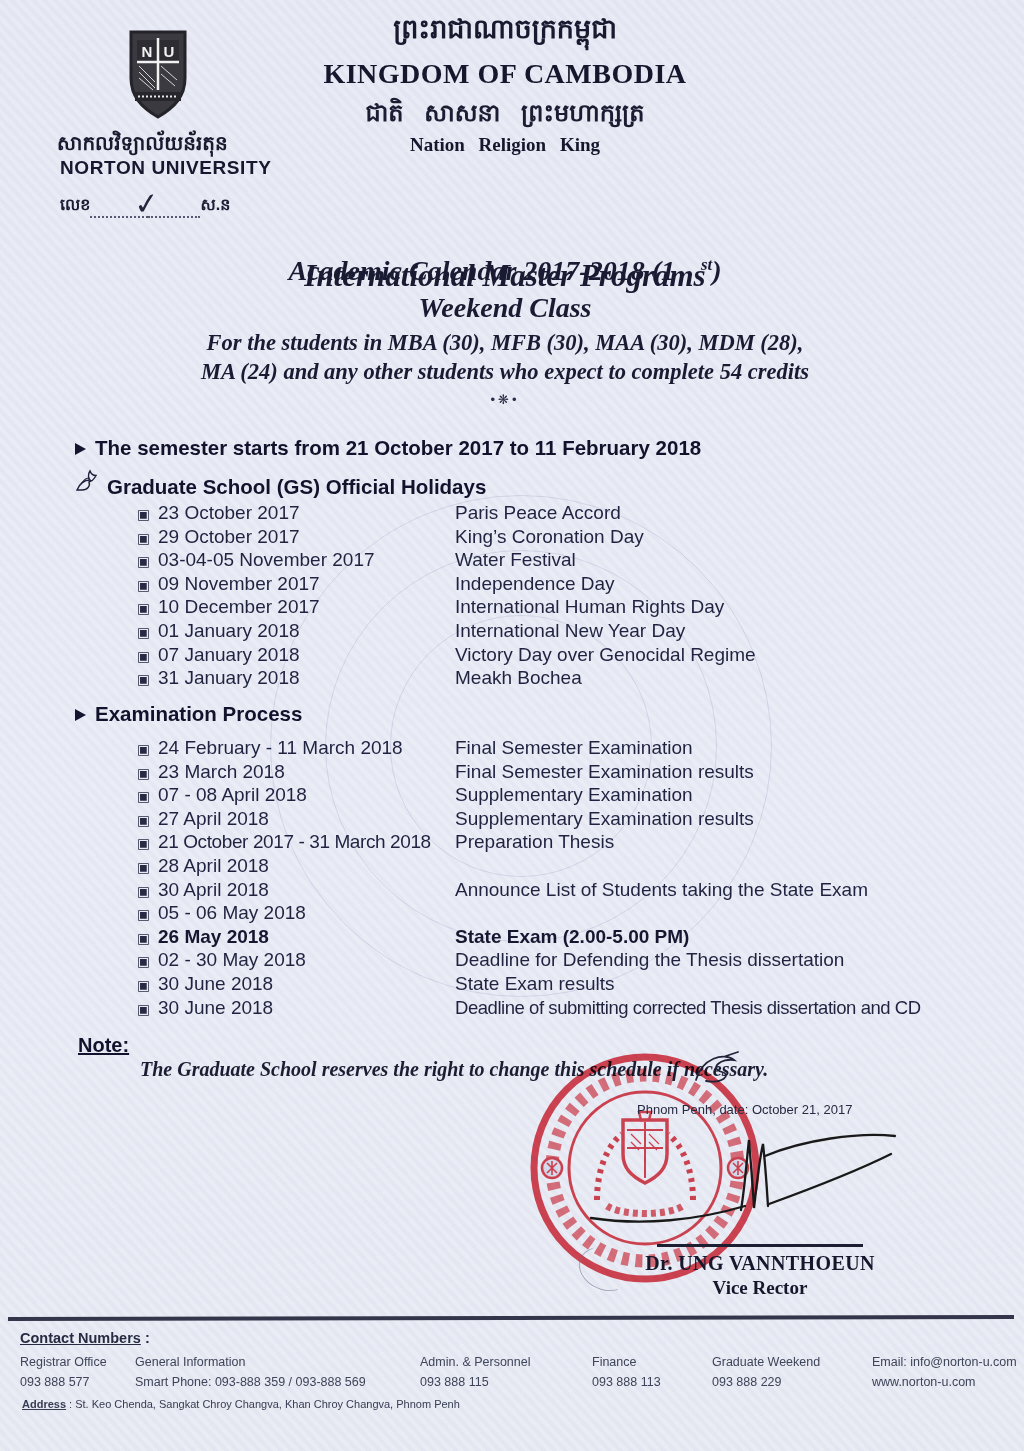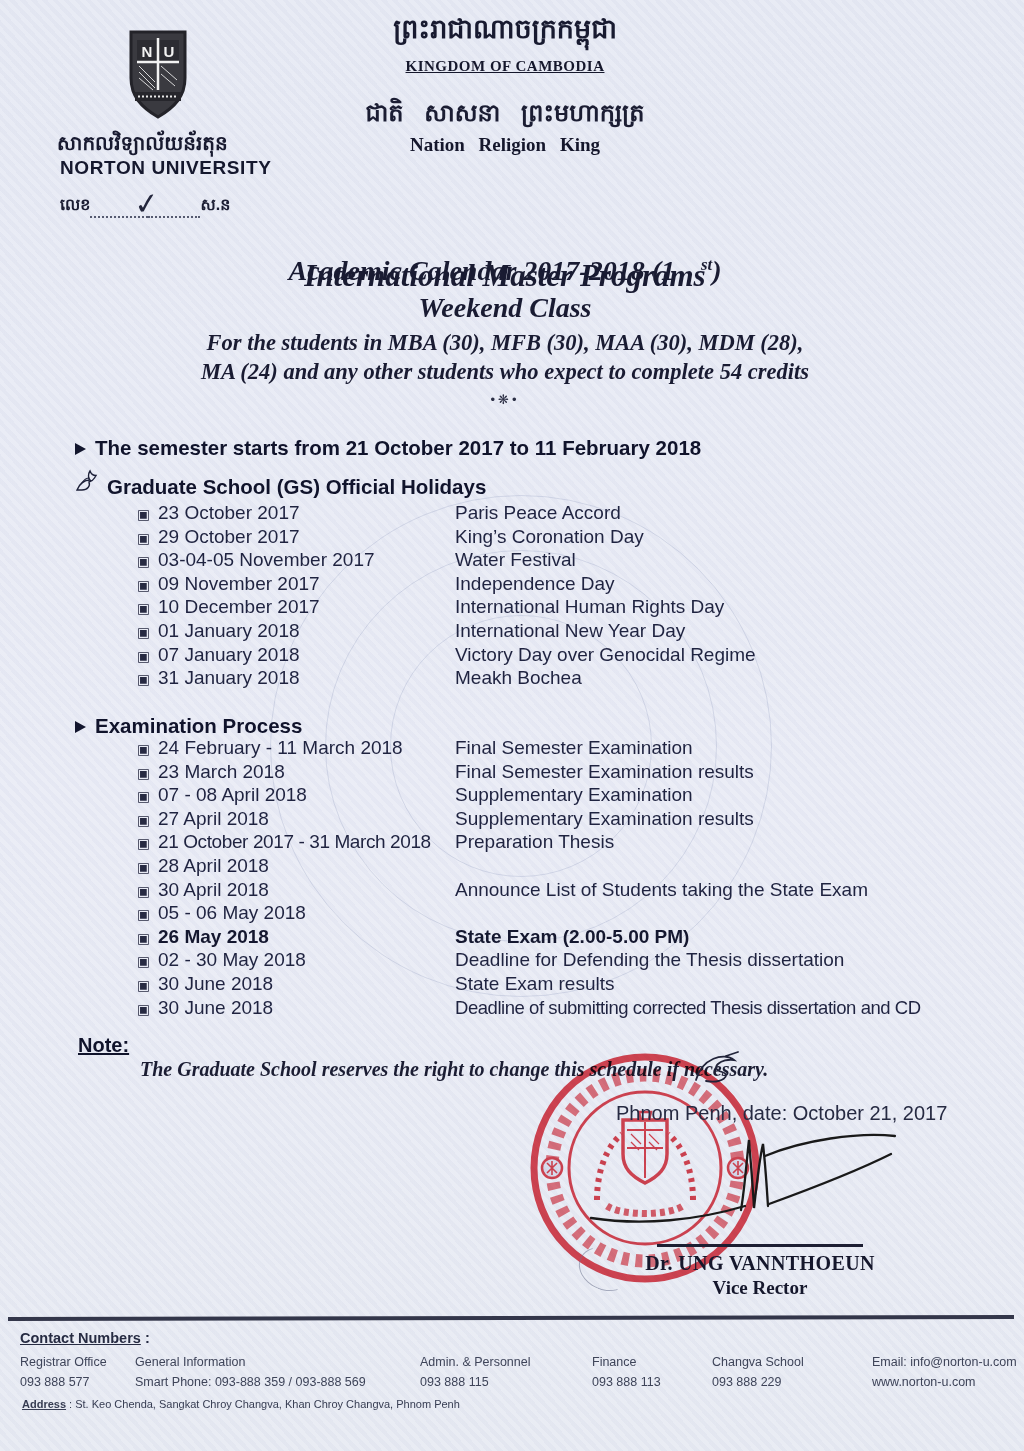--- a/index.html
+++ b/index.html
@@ -13,21 +13,21 @@
     color:#1e2138;overflow:hidden;
   }
   .abs{position:absolute;}
   
   .wm{position:absolute;border:1px solid rgba(120,132,175,0.22);border-radius:50%;}
   
   .center-col{position:absolute;left:0;width:1010px;text-align:center;}
   .kh-big{font-size:27px;font-weight:700;color:#181a30;}
   .kh-mid{font-size:24px;font-weight:700;color:#1b1d33;word-spacing:14px;}
   .serif-head{font-family:"Liberation Serif","DejaVu Serif",serif;font-weight:700;color:#15172c;}
-  .kingdom{font-size:15px;letter-spacing:.5px;text-decoration:underline;}
+  .kingdom{font-size:28px;letter-spacing:.5px;}
   .motto{font-size:19px;word-spacing:9px;}
   .univ-kh{font-size:20px;font-weight:700;color:#181a30;}
   .univ-en{font-size:19px;font-weight:700;letter-spacing:.6px;color:#15182e;}
   .ref-line{display:flex;align-items:flex-end;font-size:16px;font-weight:700;color:#1b1d33;}
   .dots{display:inline-block;border-bottom:2px dotted #555a70;height:14px;}
   .checkmark{position:absolute;left:44px;top:-16px;font-size:30px;font-weight:400;color:#23263c;transform:rotate(-6deg);}
   
   .script{font-family:"Liberation Serif","DejaVu Serif",serif;font-style:italic;font-weight:700;color:#191b32;}
   .t1{font-size:31px;margin-top:40px;}
   .t2{font-size:28px;}
@@ -41,21 +41,21 @@
   .bullet{width:21px;font-size:13.5px;color:#272a42;flex:none;}
   .dcol{width:297px;flex:none;}
   .desc{flex:1;white-space:nowrap;}
   .bold-row .dcol,.bold-row .desc{font-weight:700;color:#14172f;}
   .tight{letter-spacing:-0.4px;}
   .tight2{letter-spacing:-0.45px;font-size:18.5px;}
   
   .note-label{font-size:20px;font-weight:700;color:#10132b;text-decoration:underline;}
   .note-text{font-family:"Liberation Serif","DejaVu Serif",serif;font-style:italic;font-weight:700;font-size:20px;color:#1b1d33;}
   
-  .place-date{font-size:20px;color:#262a42;z-index:4;}
+  .place-date{font-size:13px;color:#262a42;z-index:4;margin-left:21px;}
   .sig-underline{height:3px;background:#1c1e32;z-index:4;}
   .sig-name{font-family:"Liberation Serif","DejaVu Serif",serif;font-weight:700;font-size:20px;color:#15172c;letter-spacing:.4px;text-align:center;z-index:4;}
   .sig-title{font-family:"Liberation Serif","DejaVu Serif",serif;font-weight:700;font-size:19px;color:#15172c;text-align:center;z-index:4;}
   .stamp-wrap{z-index:2;mix-blend-mode:multiply;opacity:.9;}
   .sign-wrap{z-index:5;}
   .pen-circle{width:52px;height:40px;border:1.4px solid rgba(110,118,145,.55);border-radius:50%;border-top-color:transparent;border-right-color:transparent;transform:rotate(24deg);z-index:4;}
   
   .sep{height:4px;background:#33364a;transform:rotate(-.12deg);}
   .contact-label{font-size:14.5px;font-weight:700;color:#262b42;}
   .contact-label .u{text-decoration:underline;}
@@ -169,21 +169,21 @@
         <span class="dcol">07 January 2018</span>
         <span class="desc">Victory Day over Genocidal Regime</span>
       </div>
     <div class="row">
         <span class="bullet">▣</span>
         <span class="dcol">31 January 2018</span>
         <span class="desc">Meakh Bochea</span>
       </div>
   </div>
 
-  <div class="abs sec-head" style="left:75px;top:702px;margin-top:12px;">
+  <div class="abs sec-head" style="left:75px;top:702px;">
     <span class="tri"></span>
     <span>Examination Process</span>
   </div>
   <div class="abs" style="left:137px;top:737px;">
     <div class="row">
         <span class="bullet">▣</span>
         <span class="dcol">24 February - 11 March 2018</span>
         <span class="desc">Final Semester Examination</span>
       </div>
     <div class="row">
@@ -304,21 +304,21 @@
   </div>
   <div class="fcol" style="left:420px;top:1352px;">
     <div>Admin. &amp; Personnel</div>
     <div>093 888 115</div>
   </div>
   <div class="fcol" style="left:592px;top:1352px;">
     <div>Finance</div>
     <div>093 888 113</div>
   </div>
   <div class="fcol" style="left:712px;top:1352px;">
-    <div>Changva School</div>
+    <div>Graduate Weekend</div>
     <div>093 888 229</div>
   </div>
   <div class="fcol" style="left:872px;top:1352px;">
     <div>Email: info@norton-u.com</div>
     <div>www.norton-u.com</div>
   </div>
 
   <div class="abs addr" style="left:22px;top:1398px;">
     <span class="u">Address</span> <span>: St. Keo Chenda, Sangkat Chroy Changva, Khan Chroy Changva, Phnom Penh</span>
   </div>

